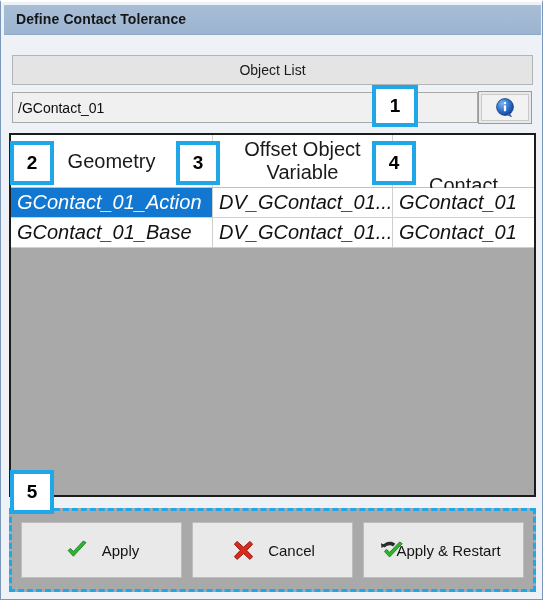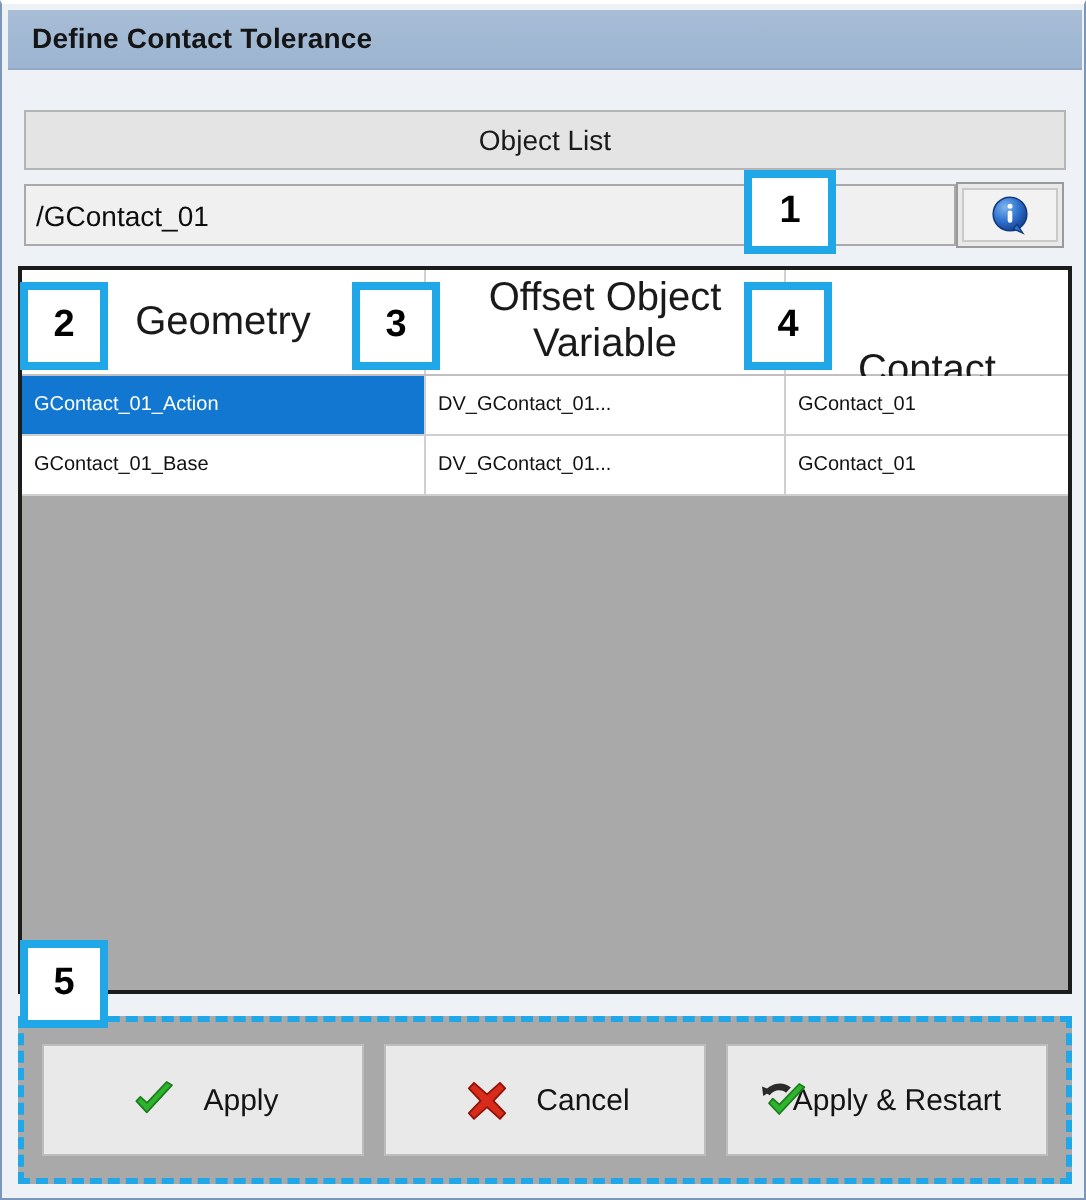--- a/index.html
+++ b/index.html
@@ -143,27 +143,28 @@
   .trow {
     display: flex;
     height: 30px;
     box-sizing: border-box;
   }
   .trow .td {
     box-sizing: border-box;
     display: flex;
     align-items: center;
     padding-left: 6px;
-    font-size: 10px;
+    font-size: 20px;
     color: #121212;
     background: #ffffff;
     border-right: 1px solid #cfcfcf;
     border-bottom: 1px solid #cfcfcf;
     white-space: nowrap;
     overflow: hidden;
+    font-style: italic;
   }
   .trow .td:last-child { border-right: none; }
   .trow.selected .td.sel {
     background: #1177d1;
     color: #ffffff;
   }
 
   
   #btnbar {
     position: absolute;

